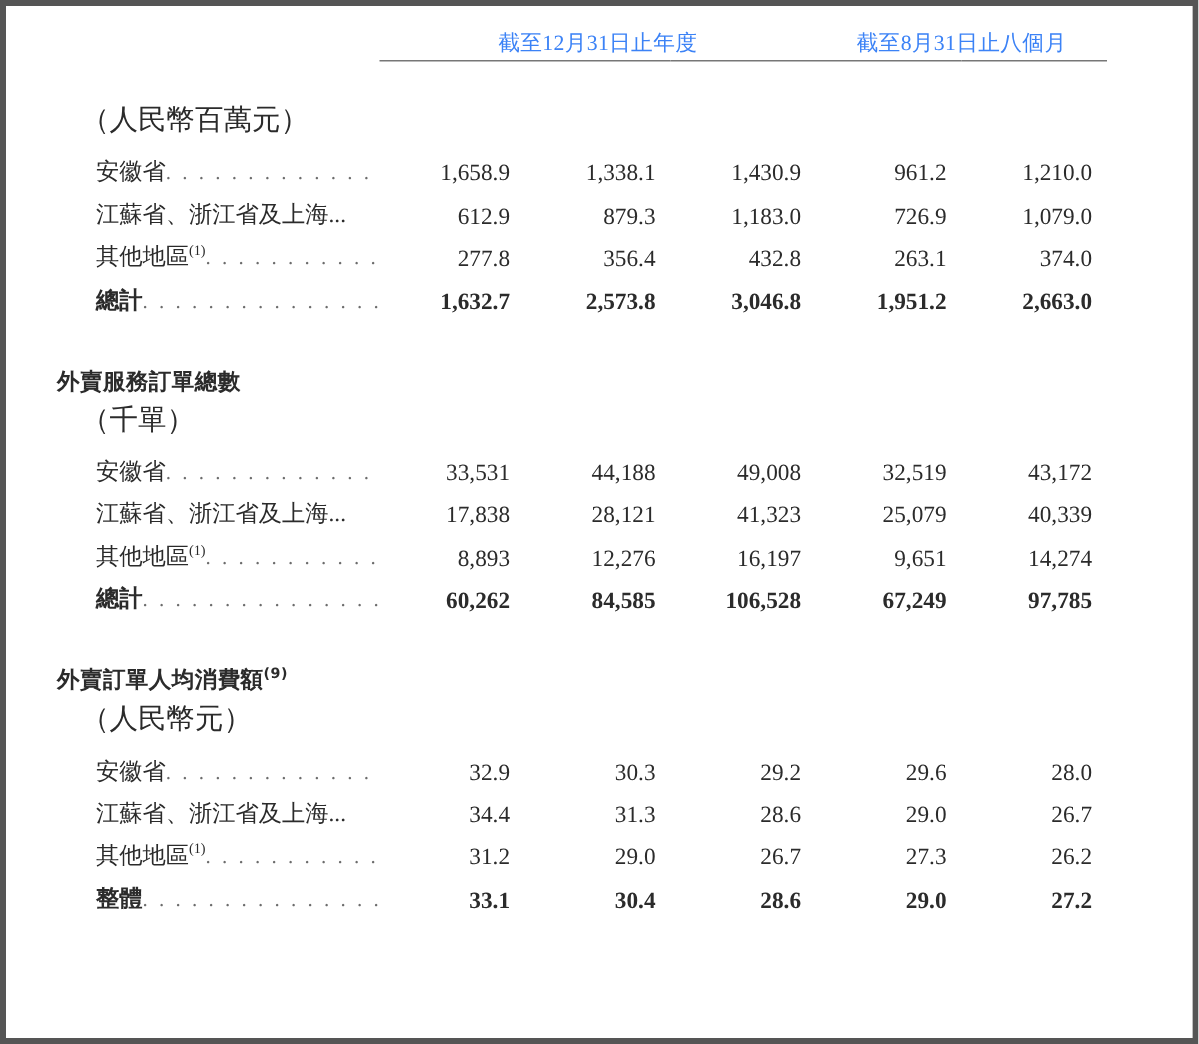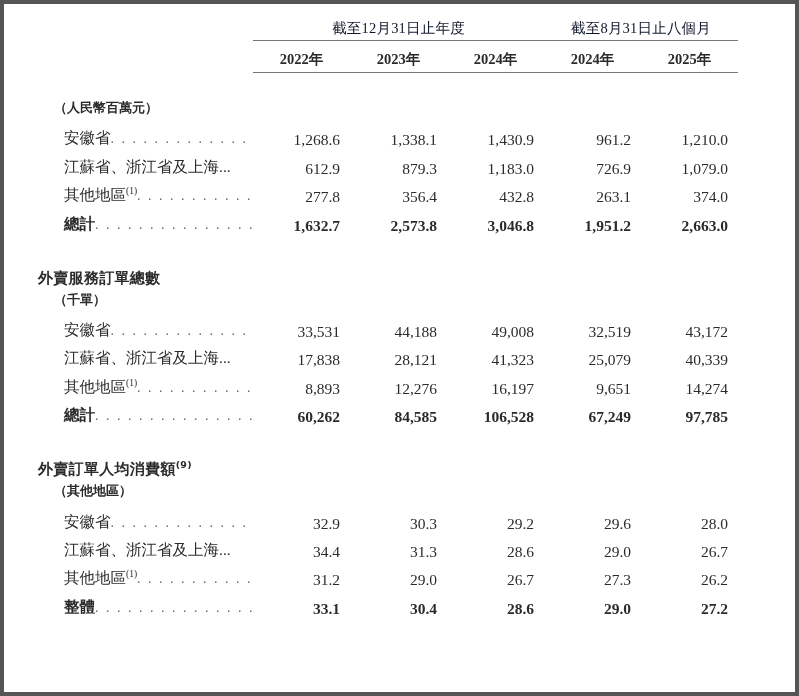--- a/index.html
+++ b/index.html
@@ -52,21 +52,21 @@
   }
 
   
   .grp-row td { height: 22px; }
   .grp-title {
     text-align: center;
     font-size: 14.5px;
     letter-spacing: .2px;
     padding-bottom: 2px;
     white-space: nowrap;
-    color: #0f172a;
+    color: #3b82f6;
   }
   .grp-rule {
     border-bottom: 1.2px solid #777;
   }
   .yr-row td {
     height: 28px;
     text-align: center;
     font-size: 14.5px;
     font-weight: bold;
     white-space: nowrap;
@@ -83,22 +83,22 @@
     font-family: "DejaVu Sans", "Liberation Sans", sans-serif;
     font-weight: bold;
     font-size: 15px;
     letter-spacing: .3px;
     padding-top: 4px;
     padding-bottom: 3px;
     white-space: nowrap;
   }
   .sec-unit td {
     font-family: "DejaVu Sans", "Liberation Sans", sans-serif;
-    font-weight: bold;
-    font-size: 13px;
+    font-weight: normal;
+    font-size: 19px;
     padding-left: 16px;
     padding-bottom: 4px;
     white-space: nowrap;
   }
   sup.note {
     font-size: 9.5px;
     vertical-align: super;
     line-height: 0;
     font-weight: bold;
   }
@@ -151,42 +151,34 @@
           <col class="c-num">
       </colgroup>
       <tbody>
 
         <tr class="grp-row">
           <td></td>
           <td class="grp-title grp-rule" colspan="3">截至12月31日止年度</td>
           <td class="grp-title grp-rule" colspan="2">截至8月31日止八個月</td>
         </tr>
 
-        <tr class="yr-row">
-          <td></td>
-          <td class="yr">2022年</td>
-          <td class="yr">2023年</td>
-          <td class="yr">2024年</td>
-          <td class="yr">2024年</td>
-          <td class="yr">2025年</td>
-        </tr>
 
         <tr class="hdr-gap">
           <td colspan="6"></td>
         </tr>
 
         <tr class="sec-unit">
           <td colspan="6">（人民幣百萬元）</td>
         </tr>
 
         <tr class="drow">
           <td class="lbl">
             <span class="txt">安徽省</span><sup class="note"></sup><span class="lead">. . . . . . . . . . . . . .</span>
           </td>
-          <td class="num">1,268.6</td>
+          <td class="num">1,658.9</td>
           <td class="num">1,338.1</td>
           <td class="num">1,430.9</td>
           <td class="num">961.2</td>
           <td class="num">1,210.0</td>
         </tr>
 
         <tr class="drow">
           <td class="lbl">
             <span class="txt">江蘇省、浙江省及上海...</span>
           </td>
@@ -279,21 +271,21 @@
         <tr class="sec-gap">
           <td colspan="6"></td>
         </tr>
 
         <tr class="sec-title">
           <td colspan="6">
             <span>外賣訂單人均消費額</span><sup class="note">(9)</sup>
           </td>
         </tr>
         <tr class="sec-unit">
-          <td colspan="6">（其他地區）</td>
+          <td colspan="6">（人民幣元）</td>
         </tr>
 
         <tr class="drow">
           <td class="lbl">
             <span class="txt">安徽省</span><span class="lead">. . . . . . . . . . . . . .</span>
           </td>
           <td class="num">32.9</td>
           <td class="num">30.3</td>
           <td class="num">29.2</td>
           <td class="num">29.6</td>

